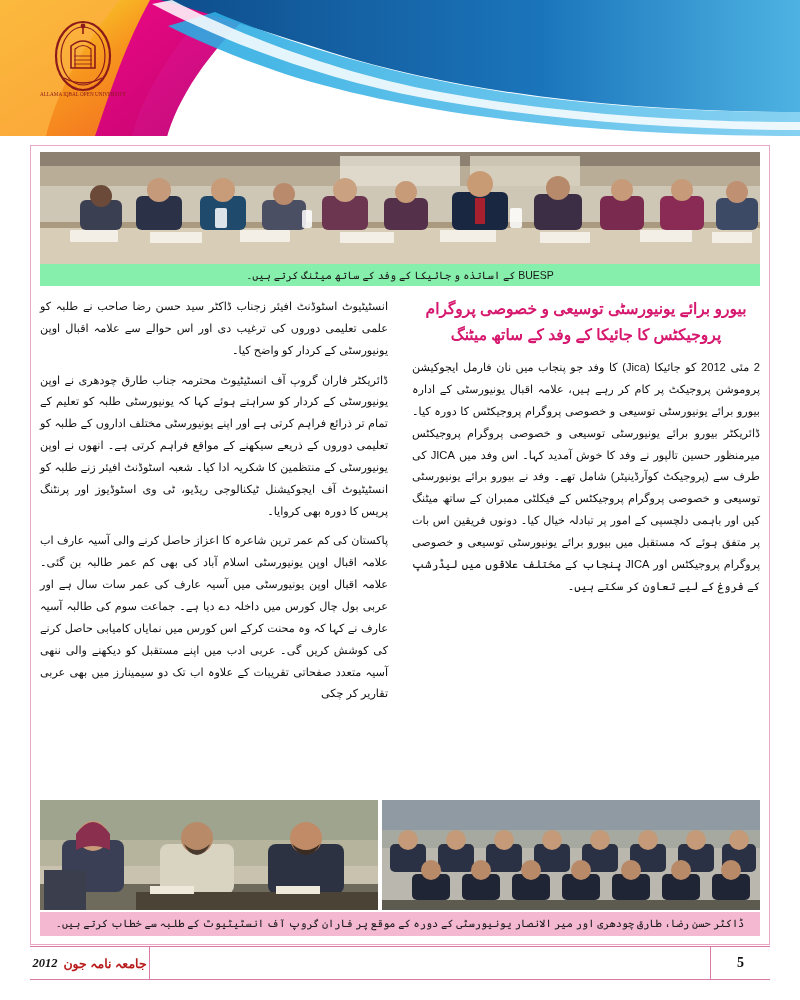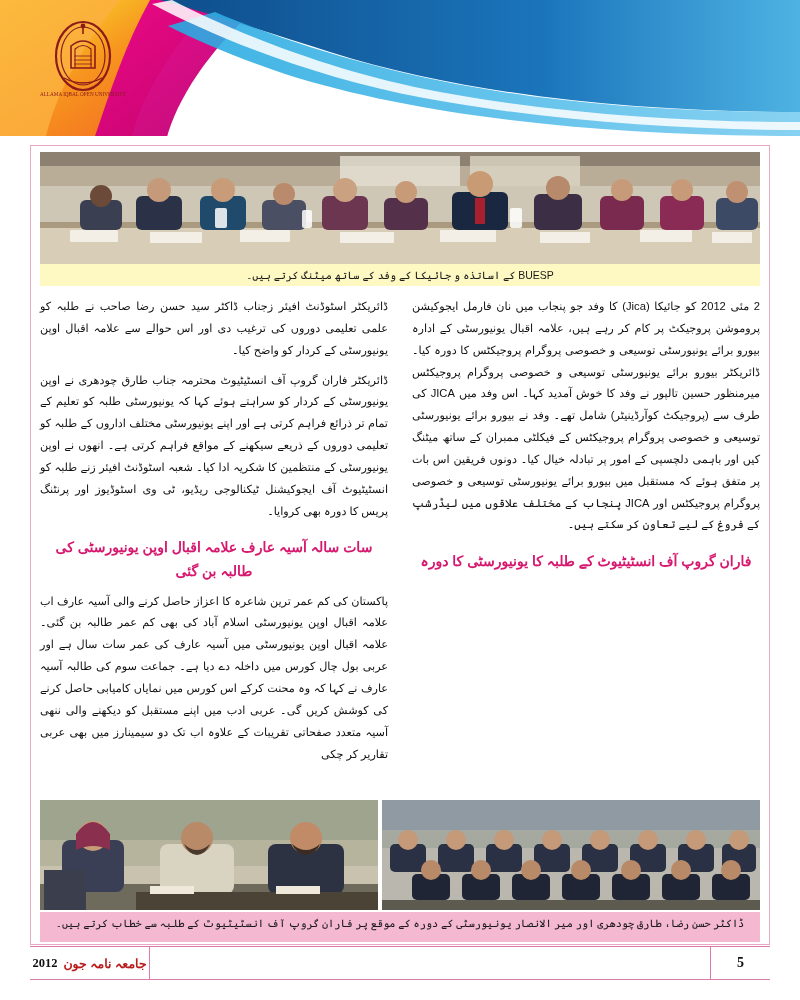--- a/index.html
+++ b/index.html
@@ -45,21 +45,21 @@
     position: absolute;
     left: 40px; top: 152px;
     width: 720px; height: 112px;
     overflow: hidden;
     background: #6d6a64;
   }
   .caption-top {
     position: absolute;
     left: 40px; top: 264px;
     width: 720px; height: 22px;
-    background: #fef9c3;
+    background: #86efac;
     color: #1a1a1a;
     font-size: 10.5px;
     line-height: 22px;
     text-align: center;
     direction: rtl;
   }
 
   
   .body-cols {
     position: absolute;
@@ -106,21 +106,21 @@
     position: absolute;
     top: 0; height: 110px;
     overflow: hidden;
   }
   .pb-left  { left: 0;   width: 338px; background: #8a8f7e; }
   .pb-right { left: 342px; width: 378px; background: #7e8a96; }
 
   .caption-bot {
     position: absolute;
     left: 40px; top: 912px;
-    width: 720px; height: 30px;
+    width: 720px; height: 24px;
     background: #f4b8d0;
     color: #1a1a1a;
     font-size: 10.5px;
     line-height: 22px;
     text-align: center;
     direction: rtl;
   }
 
   
   .footer {
@@ -145,20 +145,21 @@
     justify-content: center;
     gap: 6px;
     direction: rtl;
   }
   .footer-issue {
     font-size: 12.5px; font-weight: bold; color: #b91c1c;
   }
   .footer-year {
     font-size: 12.5px; font-weight: bold; color: #111;
     font-family: "Liberation Serif", serif;
+    font-style: italic;
   }
   .footer-right {
     position: absolute;
     right: 0; top: 0;
     width: 60px; height: 34px;
     border-left: 1px solid #d97aa8;
     display: flex;
     align-items: center;
     justify-content: center;
   }
@@ -302,28 +303,27 @@
       <rect x="262" y="58" width="10" height="18" rx="2"></rect>
       <rect x="470" y="56" width="12" height="20" rx="2"></rect>
     </g>
   </svg>
 </div>
 <div class="caption-top">BUESP کے اساتذہ و جائیکا کے وفد کے ساتھ میٹنگ کرتے ہیں۔</div>
 
 <div class="body-cols">
 
   <div class="col col-right">
+    <div class="heading-pink h-main">بیورو برائے یونیورسٹی توسیعی و خصوصی پروگرام پروجیکٹس کا جائیکا کے وفد کے ساتھ میٹنگ</div>
     <p class="para">2 مئی 2012 کو جائیکا (Jica) کا وفد جو پنجاب میں نان فارمل ایجوکیشن پروموشن پروجیکٹ پر کام کر رہے ہیں، علامہ اقبال یونیورسٹی کے ادارہ بیورو برائے یونیورسٹی توسیعی و خصوصی پروگرام پروجیکٹس کا دورہ کیا۔ ڈائریکٹر بیورو برائے یونیورسٹی توسیعی و خصوصی پروگرام پروجیکٹس میرمنظور حسین تالپور نے وفد کا خوش آمدید کہا۔ اس وفد میں JICA کی طرف سے (پروجیکٹ کوآرڈینیٹر) شامل تھے۔ وفد نے بیورو برائے یونیورسٹی توسیعی و خصوصی پروگرام پروجیکٹس کے فیکلٹی ممبران کے ساتھ میٹنگ کیں اور باہمی دلچسپی کے امور پر تبادلہ خیال کیا۔ دونوں فریقین اس بات پر متفق ہوئے کہ مستقبل میں بیورو برائے یونیورسٹی توسیعی و خصوصی پروگرام پروجیکٹس اور JICA پنجاب کے مختلف علاقوں میں لیڈرشپ کے فروغ کے لیے تعاون کر سکتے ہیں۔</p>
-    <div class="heading-pink h-sub">فاران گروپ آف انسٹیٹیوٹ کے طلبہ کا یونیورسٹی کا دورہ</div>
   </div>
 
   <div class="col col-left">
-    <p class="para">ڈائریکٹر اسٹوڈنٹ افیئر زجناب ڈاکٹر سید حسن رضا صاحب نے طلبہ کو علمی تعلیمی دوروں کی ترغیب دی اور اس حوالے سے علامہ اقبال اوپن یونیورسٹی کے کردار کو واضح کیا۔</p>
+    <p class="para">انسٹیٹیوٹ اسٹوڈنٹ افیئر زجناب ڈاکٹر سید حسن رضا صاحب نے طلبہ کو علمی تعلیمی دوروں کی ترغیب دی اور اس حوالے سے علامہ اقبال اوپن یونیورسٹی کے کردار کو واضح کیا۔</p>
     <p class="para">ڈائریکٹر فاران گروپ آف انسٹیٹیوٹ محترمہ جناب طارق چودھری نے اوپن یونیورسٹی کے کردار کو سراہتے ہوئے کہا کہ یونیورسٹی طلبہ کو تعلیم کے تمام تر ذرائع فراہم کرتی ہے اور اپنے یونیورسٹی مختلف اداروں کے طلبہ کو تعلیمی دوروں کے ذریعے سیکھنے کے مواقع فراہم کرتی ہے۔ انھوں نے اوپن یونیورسٹی کے منتظمین کا شکریہ ادا کیا۔ شعبہ اسٹوڈنٹ افیئر زنے طلبہ کو انسٹیٹیوٹ آف ایجوکیشنل ٹیکنالوجی ریڈیو، ٹی وی اسٹوڈیوز اور پرنٹنگ پریس کا دورہ بھی کروایا۔</p>
-    <div class="heading-pink h-sub">سات سالہ آسیہ عارف علامہ اقبال اوپن یونیورسٹی کی طالبہ بن گئی</div>
     <p class="para">پاکستان کی کم عمر ترین شاعرہ کا اعزاز حاصل کرنے والی آسیہ عارف اب علامہ اقبال اوپن یونیورسٹی اسلام آباد کی بھی کم عمر طالبہ بن گئی۔ علامہ اقبال اوپن یونیورسٹی میں آسیہ عارف کی عمر سات سال ہے اور عربی بول چال کورس میں داخلہ دے دیا ہے۔ جماعت سوم کی طالبہ آسیہ عارف نے کہا کہ وہ محنت کرکے اس کورس میں نمایاں کامیابی حاصل کرنے کی کوشش کریں گی۔ عربی ادب میں اپنے مستقبل کو دیکھنے والی ننھی آسیہ متعدد صفحاتی تقریبات کے علاوہ اب تک دو سیمینارز میں بھی عربی تقاریر کر چکی</p>
   </div>
 
 </div>
 
 <div class="photo-bot-wrap">
   <div class="photo-bot pb-left">
     <svg width="338" height="110" viewBox="0 0 338 110">
       <rect width="338" height="110" fill="#c8c2ae"></rect>
       <rect x="0" y="0" width="338" height="40" fill="#9fa48f"></rect>

